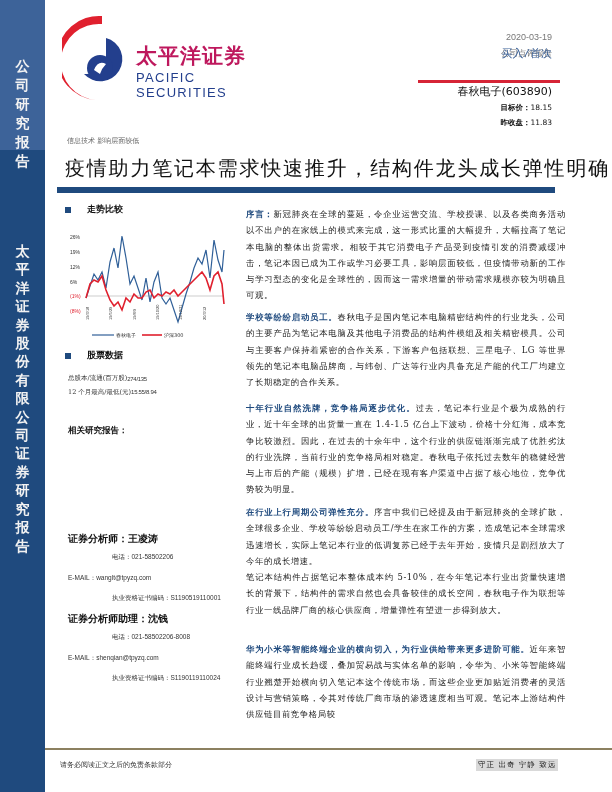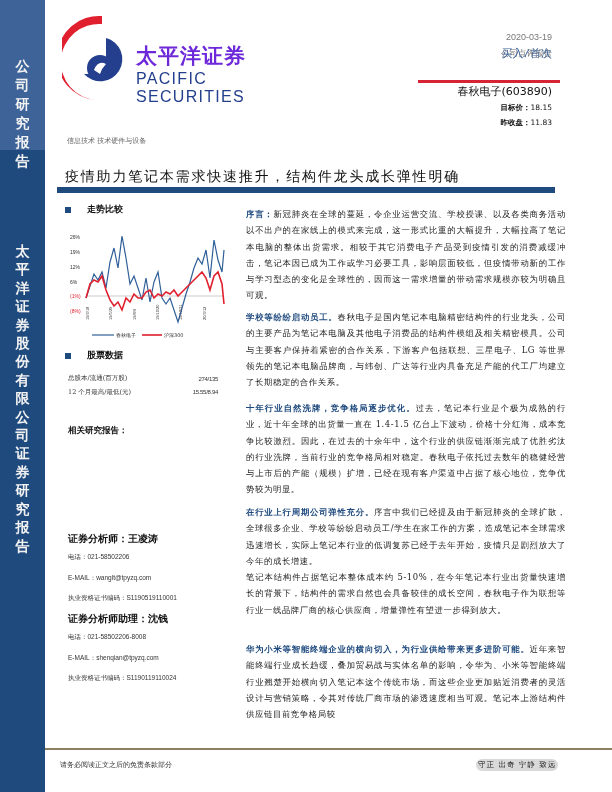--- a/index.html
+++ b/index.html
@@ -7,57 +7,57 @@
   body { position: relative; font-family: "DejaVu Serif", serif; color: #222; }
 
   .sidebar-top { position: absolute; left: 0; top: 0; width: 45px; height: 150px; background: #3d6399; }
   .sidebar-bottom { position: absolute; left: 0; top: 150px; width: 45px; height: 642px; background: #1f4a7e; }
   .vtext { position: absolute; left: 0; width: 45px; text-align: center; color: #f2f2f2; font-weight: bold; font-size: 14px; line-height: 19px; font-family: "DejaVu Serif", serif; }
   .vtext span { display: block; }
   .vtext.top { top: 57px; }
   .vtext.bot { top: 242px; line-height: 18.4px; }
 
   .logo { position: absolute; left: 62px; top: 12px; width: 200px; height: 90px; }
-  .logo-cn { position: absolute; left: 136px; top: 42px; font-family: "DejaVu Sans", sans-serif; font-weight: bold; font-size: 21px; color: #6d28d9; letter-spacing: 1px; }
-  .logo-en { position: absolute; left: 136px; top: 70px; font-family: "Liberation Sans", sans-serif; font-size: 16px; color: #233f8d; letter-spacing: 1.3px; }
+  .logo-cn { position: absolute; left: 136px; top: 42px; font-family: "DejaVu Sans", sans-serif; font-weight: bold; font-size: 21px; color: #be185d; letter-spacing: 1px; }
+  .logo-en { position: absolute; left: 136px; top: 70px; font-family: "Liberation Sans", sans-serif; font-size: 13px; color: #233f8d; letter-spacing: 1.3px; }
 
   .hdr-right { position: absolute; right: 60px; text-align: right; font-family: "Liberation Sans", sans-serif; }
   .hdr-date { top: 32px; font-size: 9px; color: #777; }
   .hdr-type { top: 48px; font-size: 8.5px; color: #777; font-family: "DejaVu Sans", sans-serif; }
   .hdr-rating { top: 46px; font-size: 11px; color: #3d6399; font-family: Liberation Mono, monospace; }
   .red-line { position: absolute; left: 418px; top: 80px; width: 142px; height: 3px; background: #d62436; }
   .hdr-stock { top: 84px; font-size: 11px; color: #111; font-family: "DejaVu Sans", sans-serif; }
   .hdr-target { top: 103px; font-size: 7.5px; color: #111; font-family: "DejaVu Sans", sans-serif; }
   .hdr-close { top: 118px; font-size: 7.5px; color: #111; font-family: "DejaVu Sans", sans-serif; }
   .hdr-target b, .hdr-close b { font-weight: bold; }
 
   .industry { position: absolute; left: 67px; top: 136px; font-size: 7px; color: #666; font-family: "DejaVu Sans", sans-serif; }
-  .title { position: absolute; left: 65px; top: 168px; font-size: 14px; color: #111; letter-spacing: 1.8px; font-family: "DejaVu Serif", serif; }
+  .title { position: absolute; left: 65px; top: 155px; font-size: 20px; color: #111; letter-spacing: 1.8px; font-family: "DejaVu Serif", serif; }
   .title-bar { position: absolute; left: 57px; top: 187px; width: 498px; height: 6px; background: #1f4a7e; }
   .sec-head { position: absolute; display: flex; align-items: center; font-weight: bold; font-size: 9px; color: #111; }
   .sec-head .sq { width: 6px; height: 6px; background: #1f4a7e; margin-right: 16px; }
 
   .chart { position: absolute; left: 62px; top: 228px; width: 174px; height: 118px; }
 
   .stock-table { position: absolute; left: 68px; top: 372px; width: 150px; font-size: 6.5px; color: #333; font-family: "DejaVu Serif", serif; }
-  .stock-row { display: flex; justify-content: space-between; height: 13.5px; align-items: center; }
+  .stock-row { display: flex; height: 13.5px; align-items: center; }
   .stock-row .v { font-family: "Liberation Sans", sans-serif; font-size: 6px; letter-spacing: -0.3px; }
 
   .related { position: absolute; left: 68px; top: 425px; font-size: 8.5px; font-weight: bold; color: #111; }
 
   .analyst { position: absolute; left: 68px; font-size: 10px; font-weight: bold; color: #111; }
   .info { position: absolute; left: 68px; font-size: 6.5px; color: #333; font-family: "Liberation Sans", sans-serif; }
-  .info .lbl { font-family: "DejaVu Serif", serif; }
+  .info .lbl { font-family: "DejaVu Serif", serif; margin-left: 44px; }
 
   .body { position: absolute; left: 246px; width: 320px; font-size: 8.4px; line-height: 16.3px; color: #222; text-align: justify; letter-spacing: 0.6px; }
   .body .hl { color: #1f4a7e; font-weight: bold; }
 
   .footer-line { position: absolute; left: 45px; top: 748px; width: 567px; height: 2px; background: #8c8060; }
   .footer-left { position: absolute; left: 60px; top: 760px; font-size: 7px; color: #333; }
-  .footer-right { position: absolute; left: 476px; top: 759px; font-size: 7.5px; color: #222; background: #d9d9d9; padding: 1px 2px; letter-spacing: 1px; border-radius: 6px; }
+  .footer-right { position: absolute; left: 476px; top: 759px; font-size: 7.5px; color: #222; background: #d9d9d9; padding: 1px 2px; letter-spacing: 1px; }
 </style>
 </head>
 <body>
 
 <div class="sidebar-top"></div>
 <div class="sidebar-bottom"></div>
 <div class="vtext top">
   <span>公</span>
     <span>司</span>
     <span>研</span>
@@ -97,21 +97,21 @@
 </div>
 
 <div class="hdr-right hdr-date">2020-03-19</div>
 <div class="hdr-right hdr-type">公司点评报告</div>
 <div class="hdr-right hdr-rating">买入/首次</div>
 <div class="red-line"></div>
 <div class="hdr-right hdr-stock">春秋电子(603890)</div>
 <div class="hdr-right hdr-target"><b>目标价：</b><span>18.15</span></div>
 <div class="hdr-right hdr-close"><b>昨收盘：</b><span>11.83</span></div>
 
-<div class="industry">信息技术  技术硬件与设备</div>
+<div class="industry">信息技术  影响层面较低</div>
 <div class="title">疫情助力笔记本需求快速推升，结构件龙头成长弹性明确</div>
 <div class="title-bar"></div>
 
 <div class="sec-head" style="left:65px;top:203px;">
   <span class="sq"></span>
   <span>走势比较</span>
 </div>
 
 <div class="chart">
   <svg width="174" height="118" viewBox="0 0 174 118">

